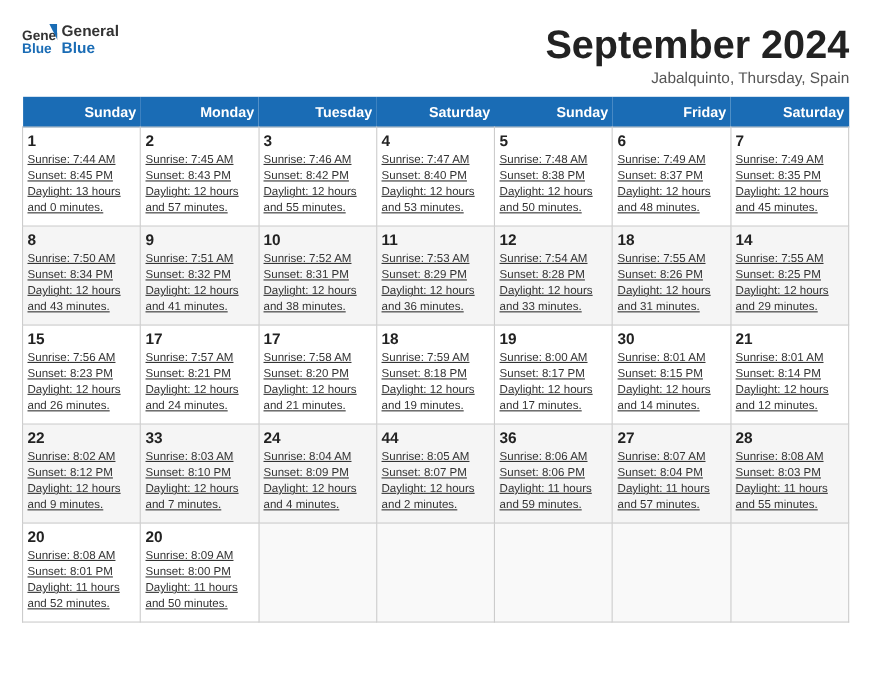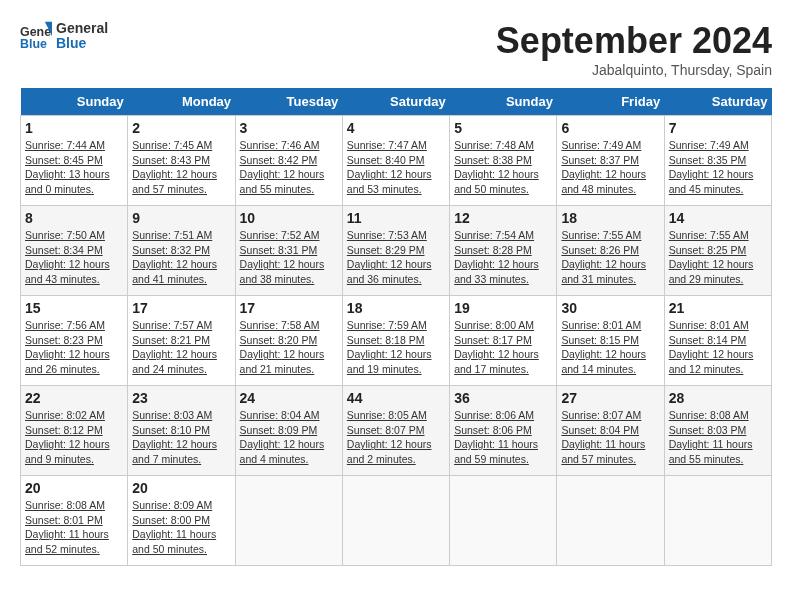--- a/index.html
+++ b/index.html
@@ -292,21 +292,21 @@
       <tr class="week-row">
         <td>
         <span class="day-number">22</span>
         <div class="cell-content">
           Sunrise: 8:02 AM<br>
           Sunset: 8:12 PM<br>
           Daylight: 12 hours and 9 minutes.
         </div>
       </td>
         <td>
-        <span class="day-number">23</span>
+        <span class="day-number">33</span>
         <div class="cell-content">
           Sunrise: 8:03 AM<br>
           Sunset: 8:10 PM<br>
           Daylight: 12 hours and 7 minutes.
         </div>
       </td>
         <td>
         <span class="day-number">24</span>
         <div class="cell-content">
           Sunrise: 8:04 AM<br>

